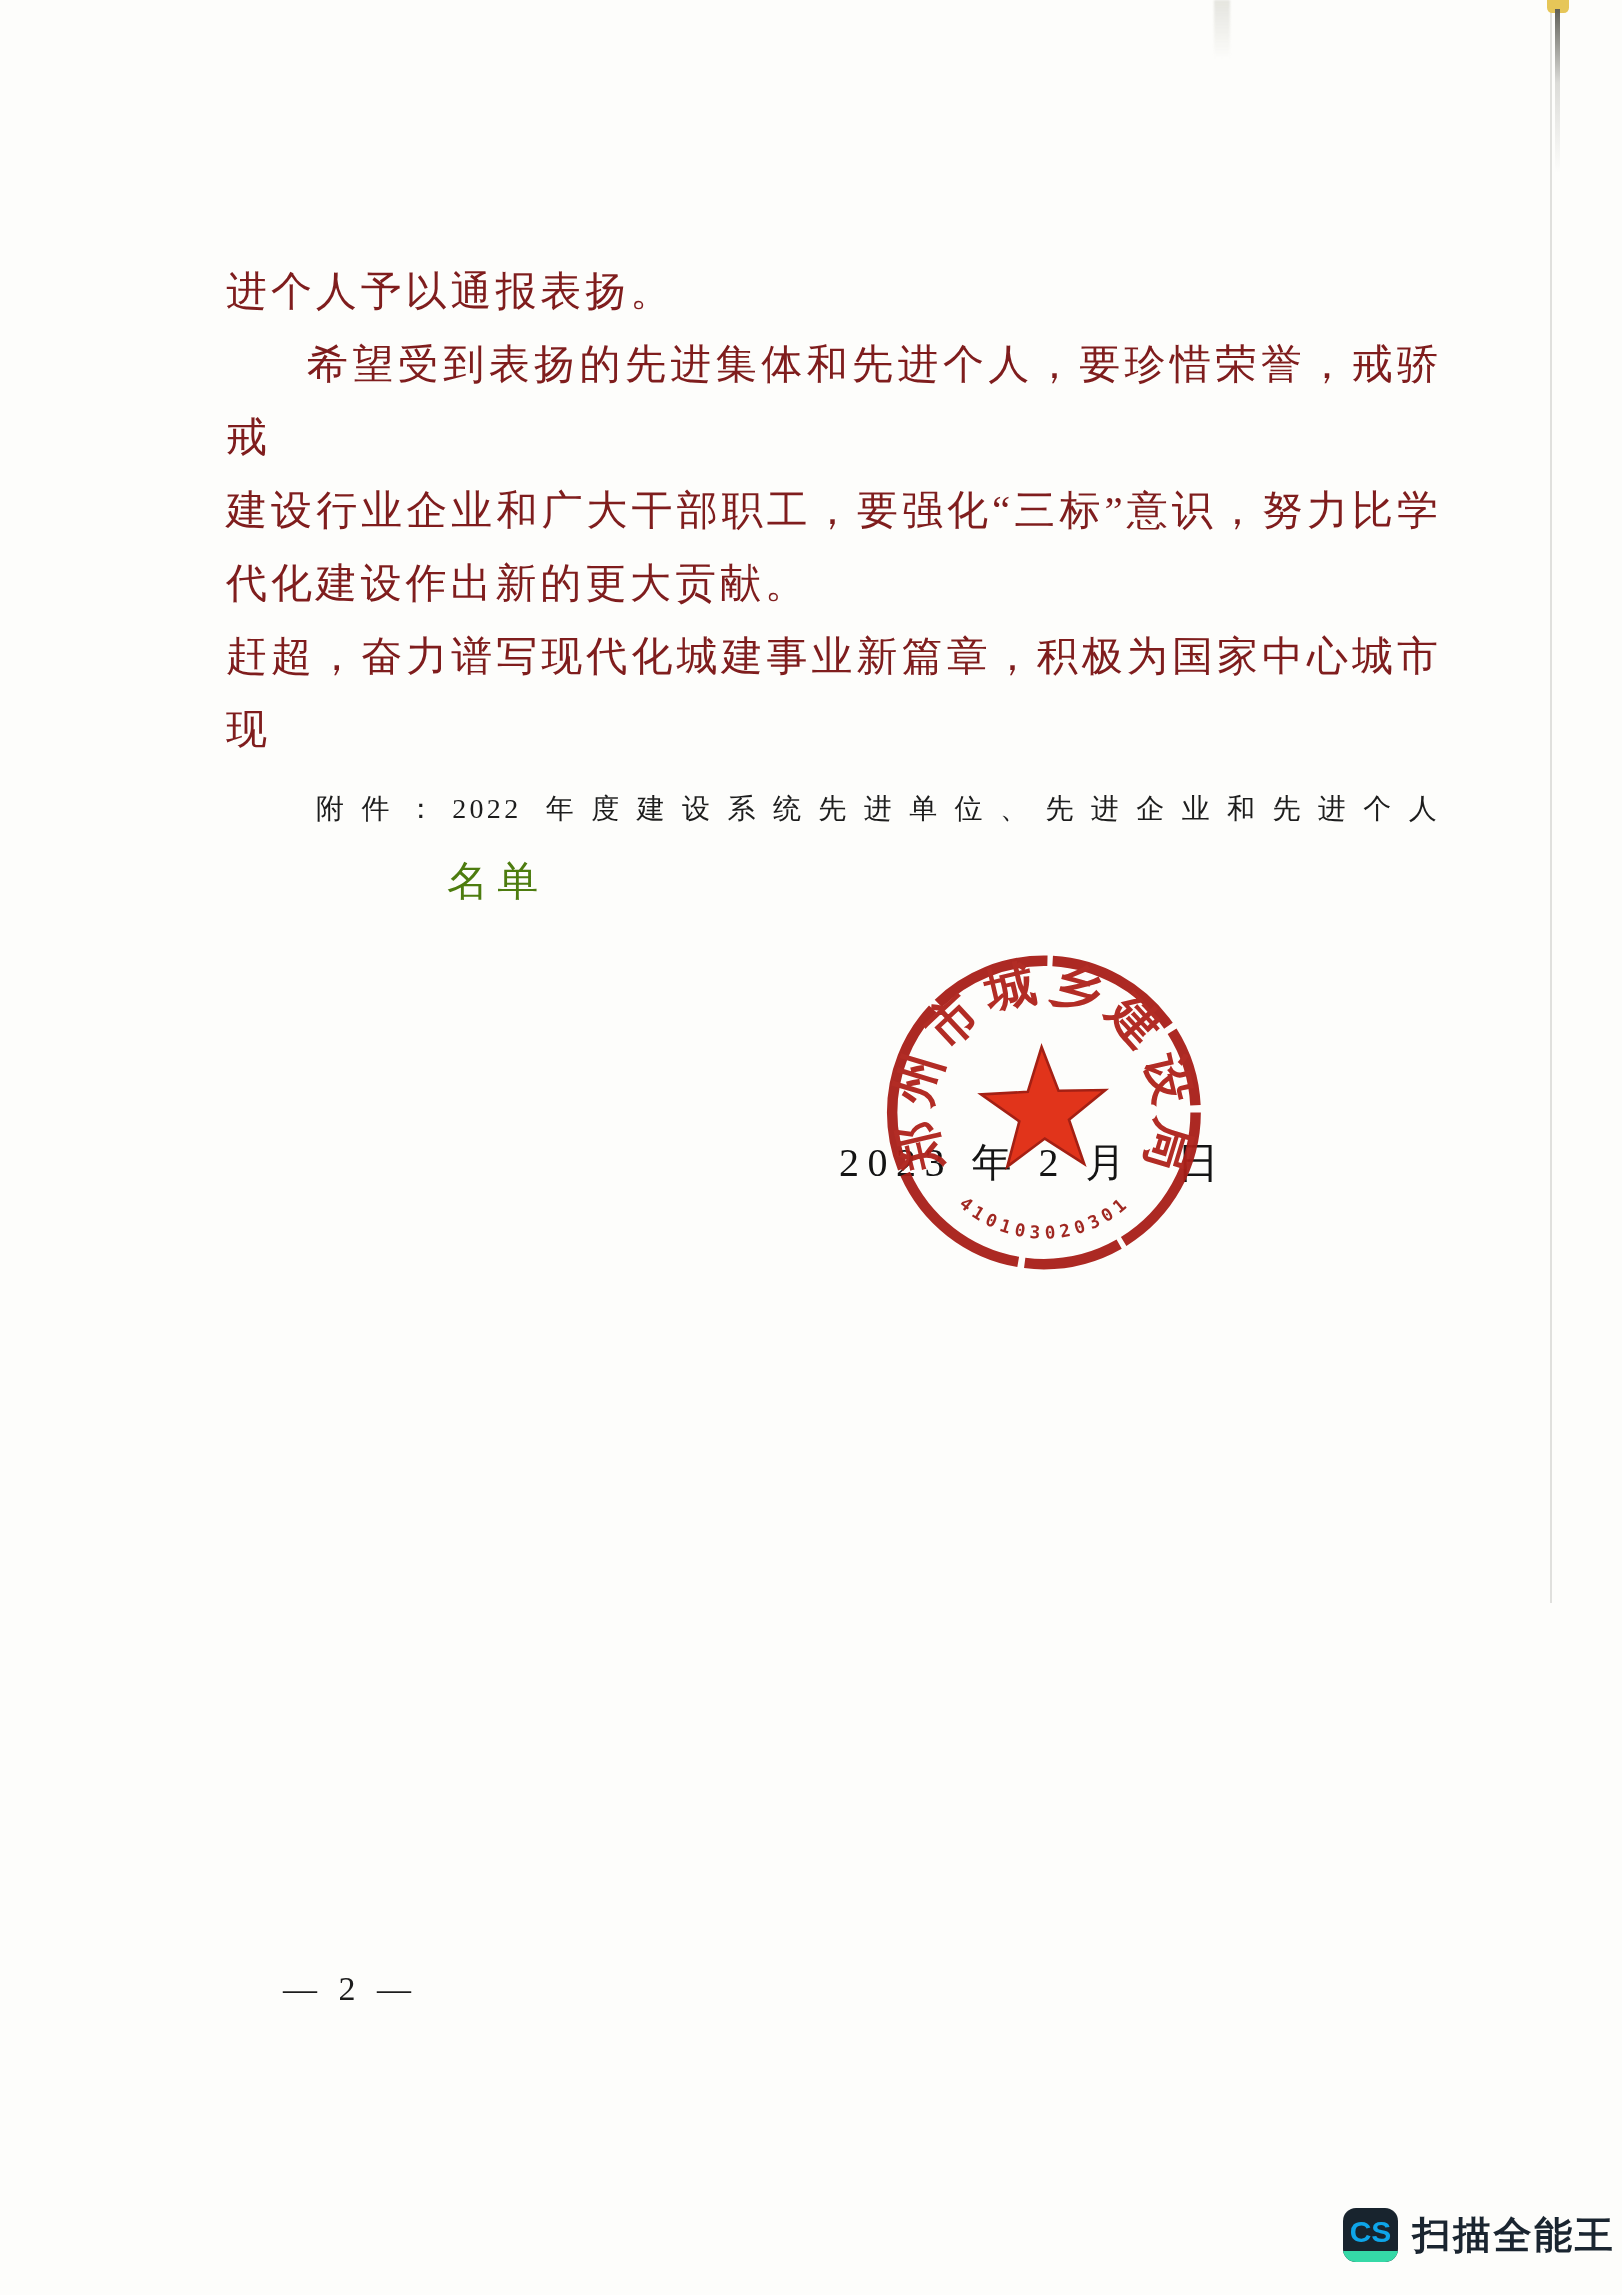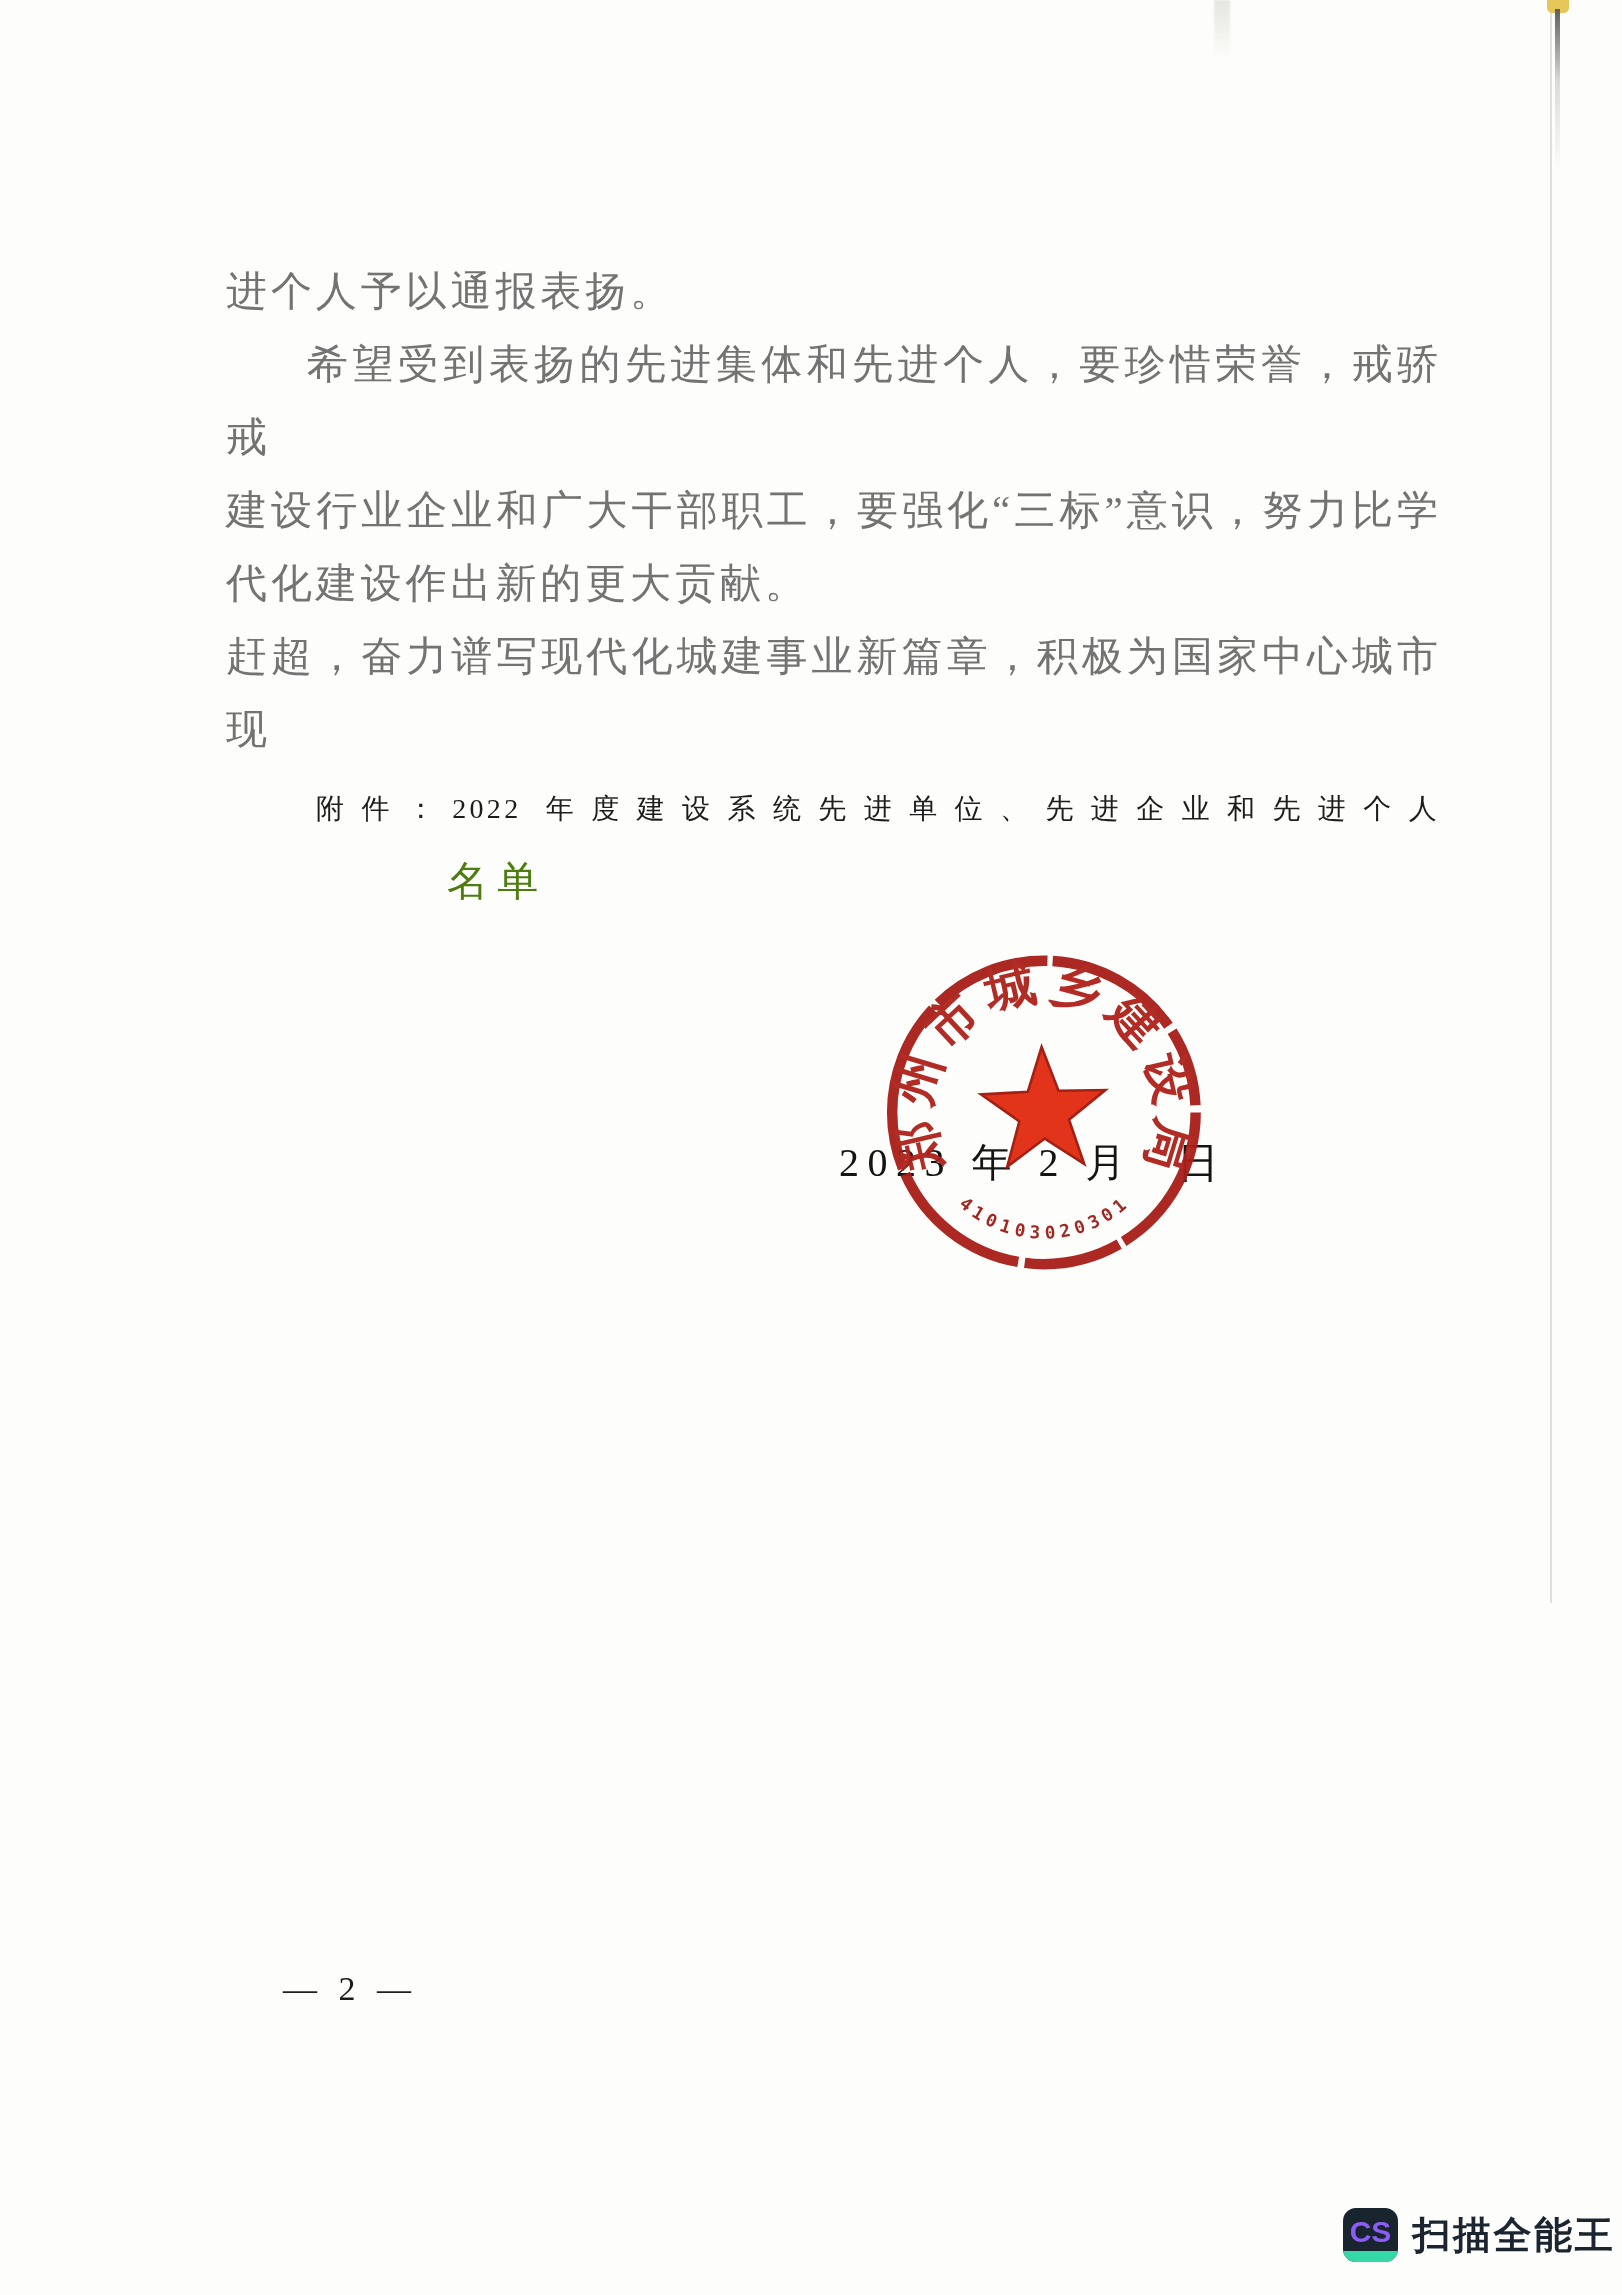--- a/index.html
+++ b/index.html
@@ -13,21 +13,21 @@
   }
   
   .bodyblock{
     position:absolute;
     left:226px;top:255px;width:1216px;
   }
   .tline{
     font-size:41px;
     line-height:73px;
     letter-spacing:3.9px;
-    color:#737373;
+    color:#7f1d1d;
     white-space:normal;
   }
   .tline.just{
     text-align:justify;
     text-align-last:justify;
   }
   .tline.indent{ text-indent:81px; }
   
   .attach1{
     position:absolute;left:316px;top:772px;width:1124px;
@@ -73,21 +73,21 @@
     display:flex;align-items:center;
   }
   .csicon{
     position:relative;width:55px;height:54px;border-radius:13px;
     background:#18242e;overflow:hidden;flex:0 0 auto;
   }
   .csicon .cstxt{
     position:absolute;top:2.6px;left:0;right:0;
     text-align:center;
     font-family:"Liberation Sans","DejaVu Sans",sans-serif;
-    font-weight:700;font-size:30px;line-height:41px;color:#8b5cf6;
+    font-weight:700;font-size:30px;line-height:41px;color:#0ea5e9;
   }
   .csicon .csband{
     position:absolute;left:0;right:0;bottom:0;height:11px;
     background:#35d9a7;
   }
   .csname{
     margin-left:14.4px;
     font-family:Liberation Sans, sans-serif;
     font-weight:700;font-size:38px;color:#1a2530;letter-spacing:2.6px;
     white-space:nowrap;

